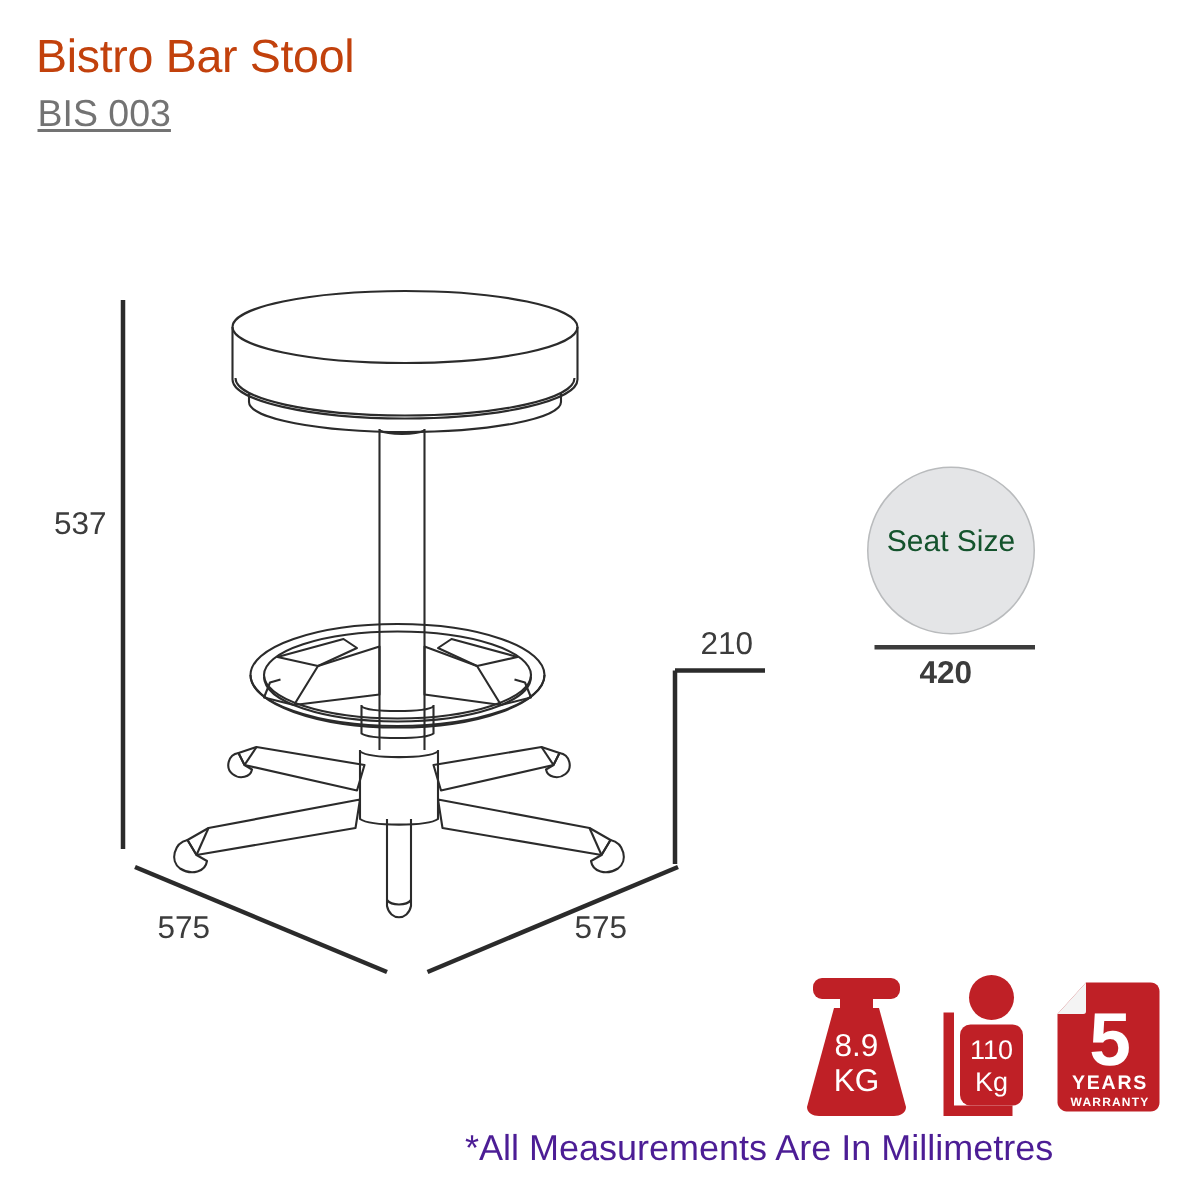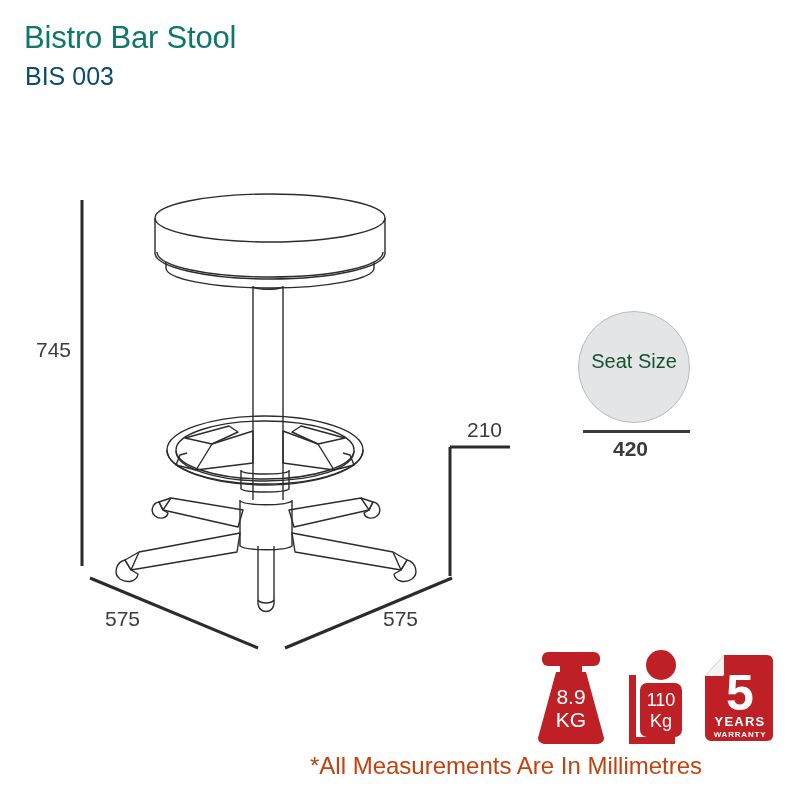--- a/index.html
+++ b/index.html
@@ -9,27 +9,27 @@
     font-family:"Liberation Sans", sans-serif;
     color:#3a3a3a;
     overflow:hidden;
     position:relative;
   }
   #stage{position:absolute;left:0;top:0;width:800px;height:800px;}
 
   
   .title{
     position:absolute;left:24px;top:22px;
-    font-size:31px;font-weight:400;color:#0f766e;
+    font-size:31px;font-weight:400;color:#c2410c;
     letter-spacing:-0.2px;line-height:1;
   }
   .subtitle{
     position:absolute;left:25px;top:64px;
-    font-size:25px;font-weight:400;color:#0c4a6e;
-    letter-spacing:0px;line-height:1;
+    font-size:25px;font-weight:400;color:#737373;
+    letter-spacing:0px;line-height:1;text-decoration:underline;
   }
 
   
   .dim{
     position:absolute;
     font-size:21px;color:#3c3c3c;font-weight:400;
     white-space:nowrap;
   }
   .dim-745{left:36px;top:338px;}
   .dim-575L{left:105px;top:607px;}
@@ -50,21 +50,21 @@
     text-align:center;font-size:20px;color:#14532d;
   }
   .seat-rule{
     position:absolute;left:583px;top:430px;width:107px;height:3px;
     background:#3c3c3c;
   }
 
   
   .footnote{
     position:absolute;left:310px;top:752px;
-    font-size:24px;color:#c2410c;white-space:nowrap;
+    font-size:24px;color:#4c1d95;white-space:nowrap;
   }
 
   
   .icon-row{position:absolute;left:528px;top:648px;width:262px;height:100px;}
   .icon-txt{
     fill:#ffffff;font-family:"Liberation Sans",sans-serif;
     text-anchor:middle;font-weight:400;
   }
   .warranty-txt{fill:#ffffff;font-family:"Liberation Sans",sans-serif;
     text-anchor:middle;font-weight:700;}
@@ -147,21 +147,21 @@
 
       <line x1="90" y1="578" x2="258" y2="648"></line>
 
       <line x1="285" y1="648" x2="452" y2="578"></line>
 
       <polyline points="450,447 510,447"></polyline>
       <line x1="450" y1="447" x2="450" y2="576"></line>
     </g>
   </svg>
 
-  <div class="dim dim-745">745</div>
+  <div class="dim dim-745">537</div>
   <div class="dim dim-575L">575</div>
   <div class="dim dim-575R">575</div>
   <div class="dim dim-280">210</div>
 
   <div class="seat-circle"></div>
   <div class="seat-circle-label">Seat Size</div>
   <div class="seat-rule"></div>
   <div class="dim dim-420">420</div>
 
   <svg class="icon-row" viewBox="0 0 262 100">

